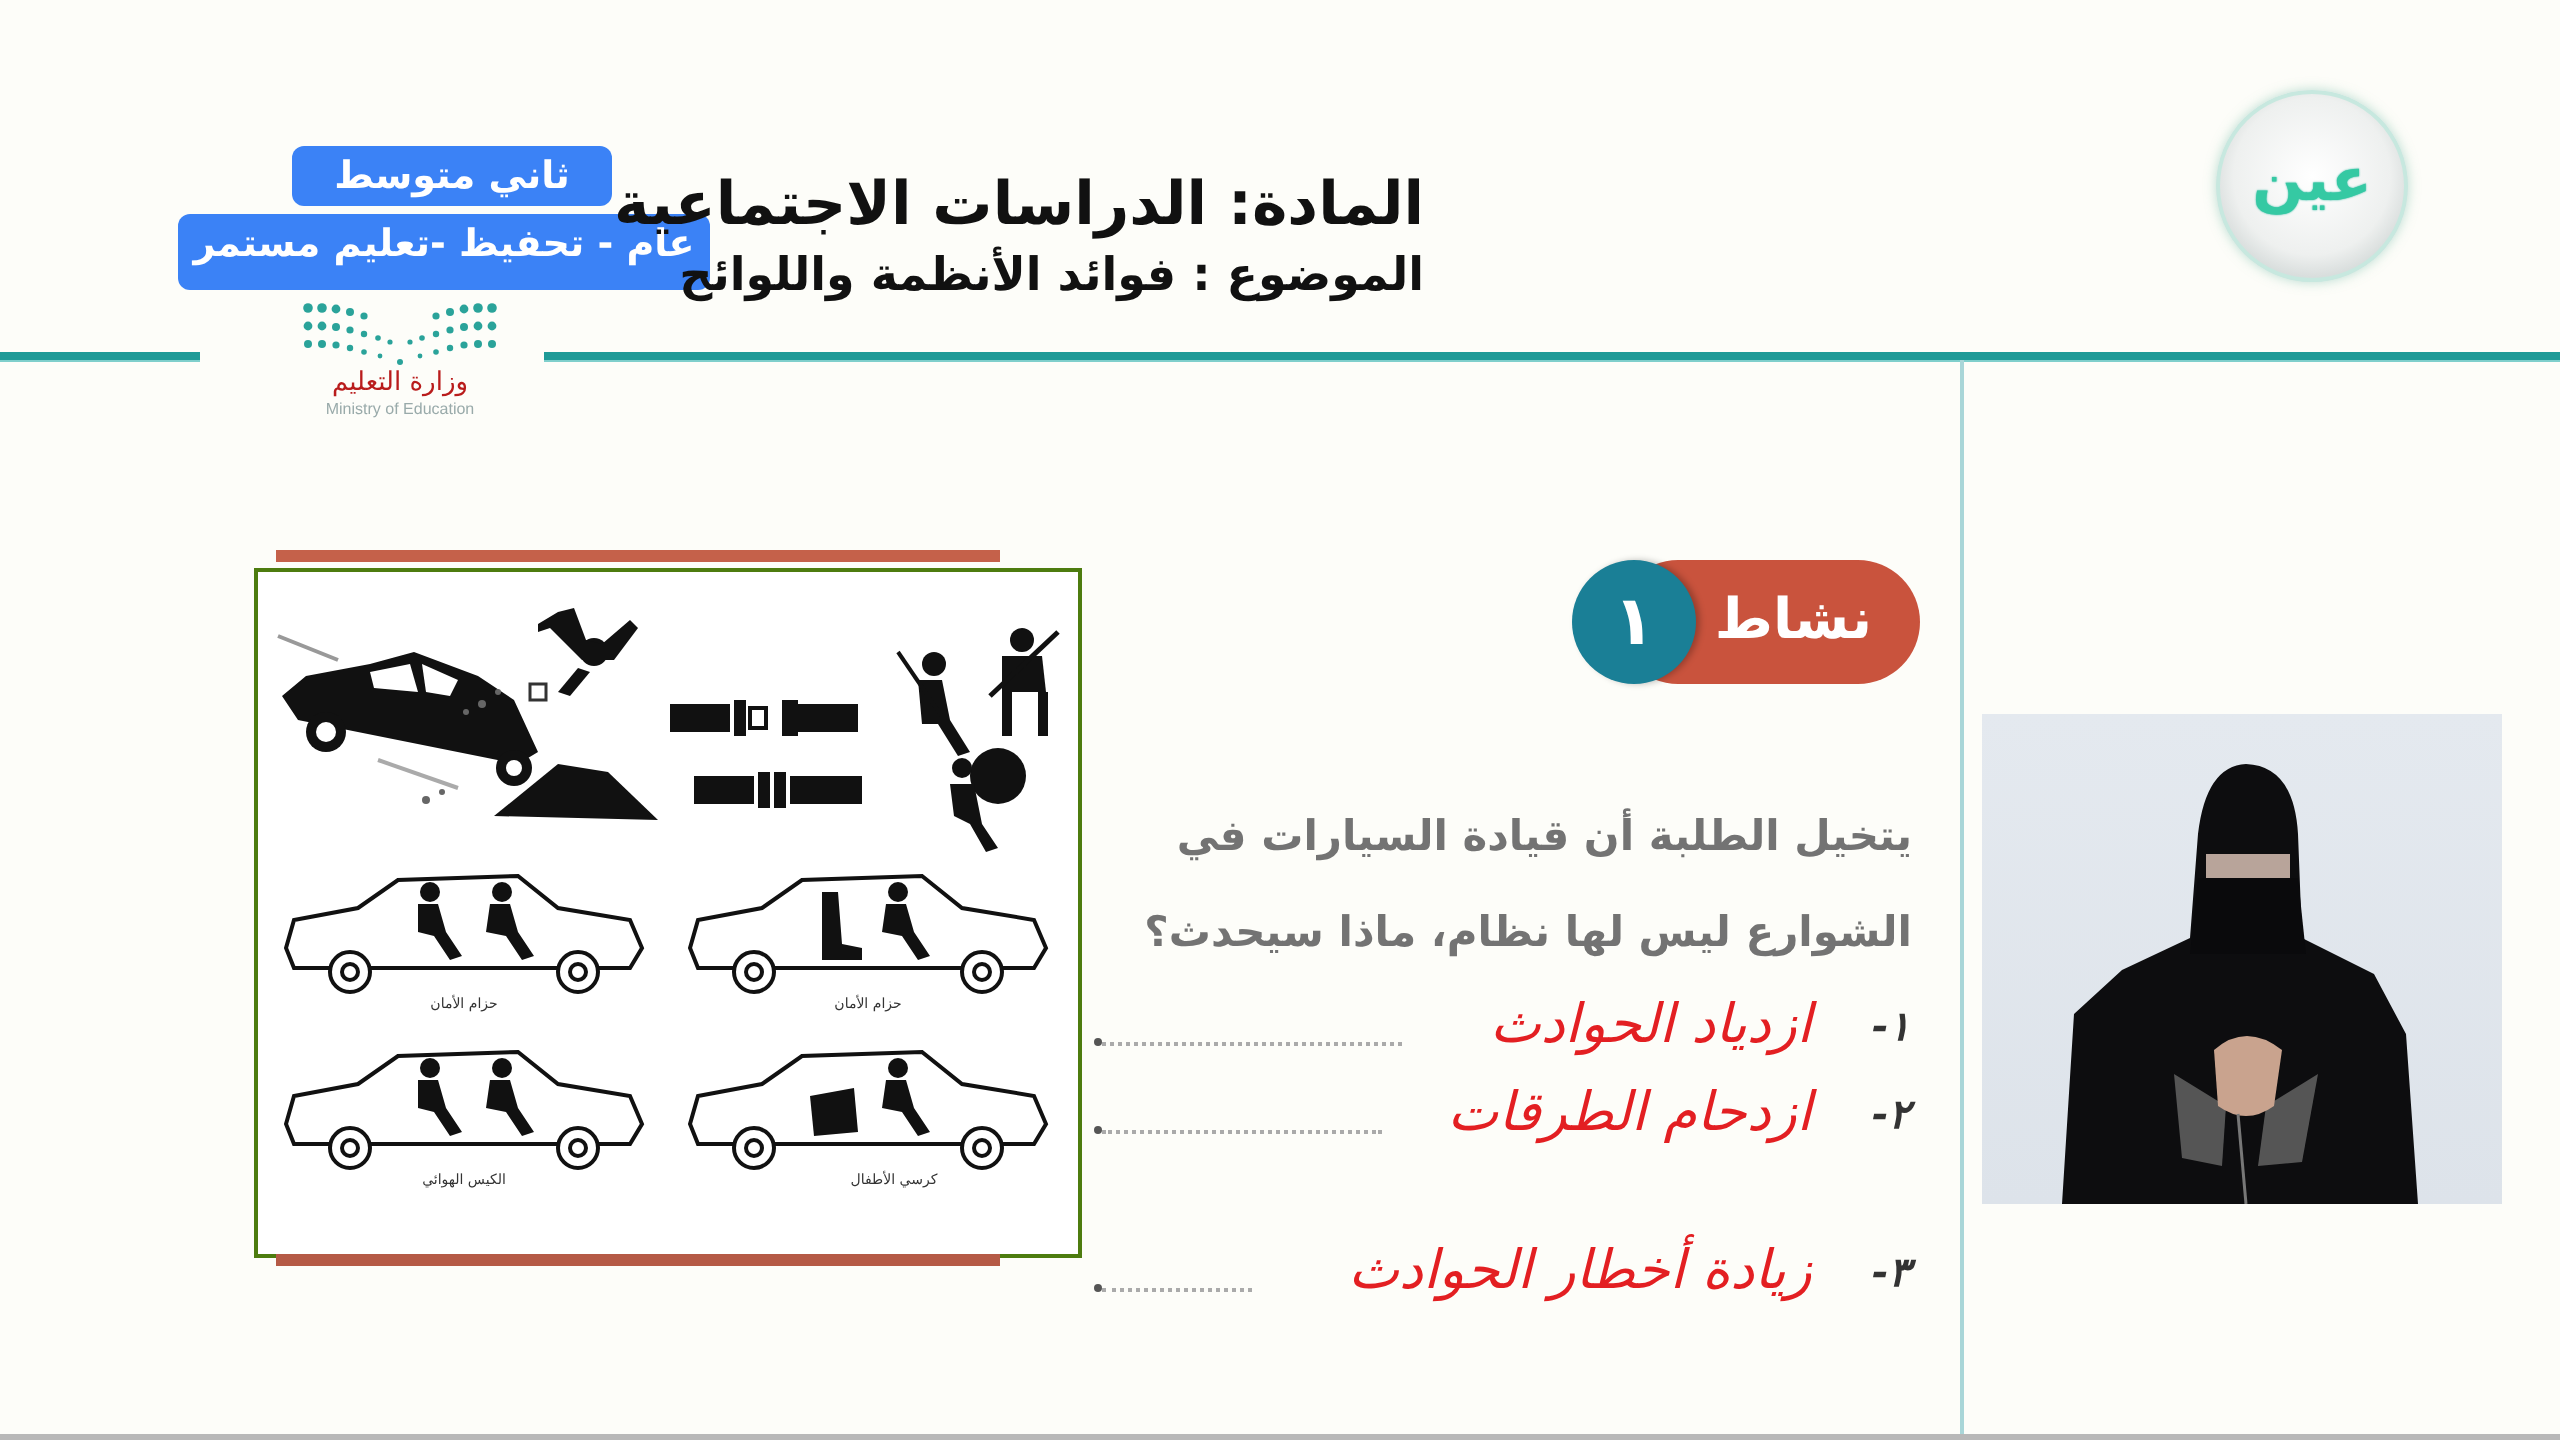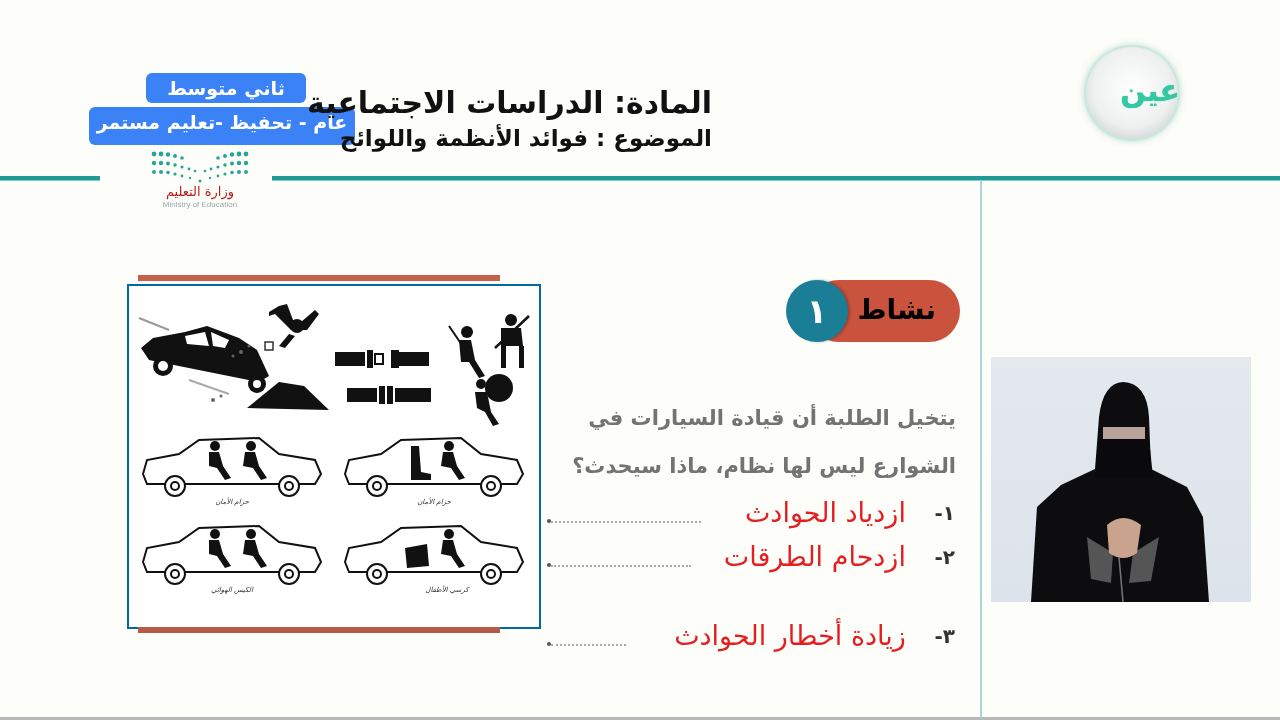--- a/index.html
+++ b/index.html
@@ -33,63 +33,63 @@
   
   .title {
     right:568px; top:86px; text-align:right; direction:rtl;
     color:#111; font-weight:bold; font-family:"DejaVu Sans", sans-serif;
   }
   .title .l1 { font-size:30px; line-height:34px; }
   .title .l2 { font-size:23px; line-height:36px; }
 
   
   .logo {
-    left:1084px; top:45px; width:96px; height:96px; border-radius:50%;
+    left:1108px; top:45px; width:96px; height:96px; border-radius:50%;
     background:radial-gradient(circle at 50% 45%, #ffffff 0%, #eef0ef 55%, #d9dedd 70%, #bfe3dc 80%, #e9f3ea 100%);
     box-shadow:0 0 0 2px #c7e8df inset, 0 0 6px rgba(120,190,170,.5);
-    text-align:right;
+    text-align:center;
   }
   .logo span {
     display:block; margin-top:28px; font-size:30px; font-weight:bold;
     color:#35c9a3; direction:rtl;
     text-shadow:0 0 1px #1fb59a;
   }
 
   
   .frame-bar-top { left:138px; top:275px; width:362px; height:6px; background:#c5614a; }
   .frame-bar-bot { left:138px; top:627px; width:362px; height:6px; background:#b55a46; }
   .frame {
     left:127px; top:284px; width:410px; height:341px;
-    border:2px solid #0369a1; background:#fff;font-style:italic;
+    border:2px solid #4d7c0f; background:#fff;
   }
   .caption { font-size:7px; color:#333; direction:rtl; text-align:center; width:80px; }
 
   
   .badge-red {
     left:808px; top:280px; width:152px; height:62px; border-radius:31px;
-    background:#c9533d; color:#000000; font-weight:bold; font-size:28px;
+    background:#c9533d; color:#ffffff; font-weight:bold; font-size:28px;
     text-align:right; direction:rtl; line-height:60px; padding-right:0;
     box-sizing:border-box;
   }
   .badge-red span { display:inline-block; margin-right:24px; }
   .badge-circle {
     left:786px; top:280px; width:62px; height:62px; border-radius:50%;
     background:#1a7f96; color:#fff; font-weight:bold; font-size:34px;
     text-align:center; line-height:62px; box-shadow:2px 0 3px rgba(0,0,0,.25);
   }
 
   
   .question {
     right:324px; top:394px; width:420px; direction:rtl; text-align:right;
     color:#737373; font-weight:bold; font-size:21px; line-height:48px;
   }
 
   
   .answer {
-    right:325px; width:410px; height:40px; direction:rtl; text-align:right;
+    right:325px; width:410px; height:40px; direction:rtl; text-align:right;font-style:italic;
   }
   .answer .num { color:#333; font-size:20px; font-weight:bold; display:inline-block; width:38px; text-align:right; vertical-align:middle; }
   .answer .txt { color:#e31f22; font-size:27px; display:inline-block; vertical-align:middle; margin-right:6px; }
   .answer .dots {
     position:absolute; left:6px; top:24px; height:0; border-bottom:2px dotted #aaa;
   }
   .answer .dots::before {
     content:""; position:absolute; left:-4px; top:-2px; width:4px; height:4px; border-radius:50%; background:#555;
   }
 

